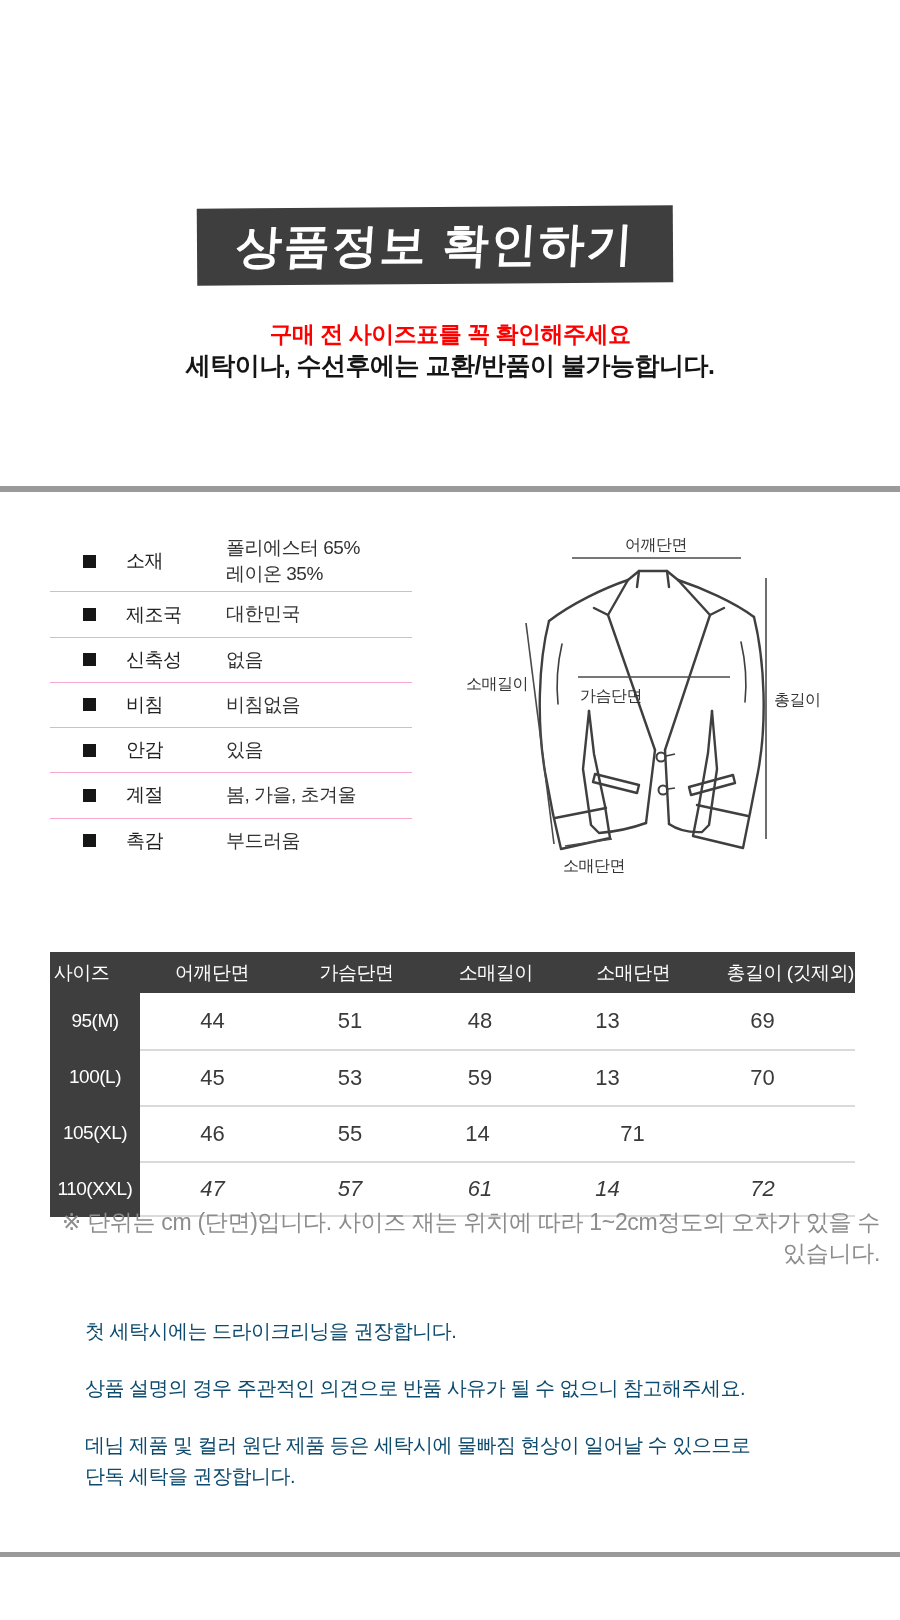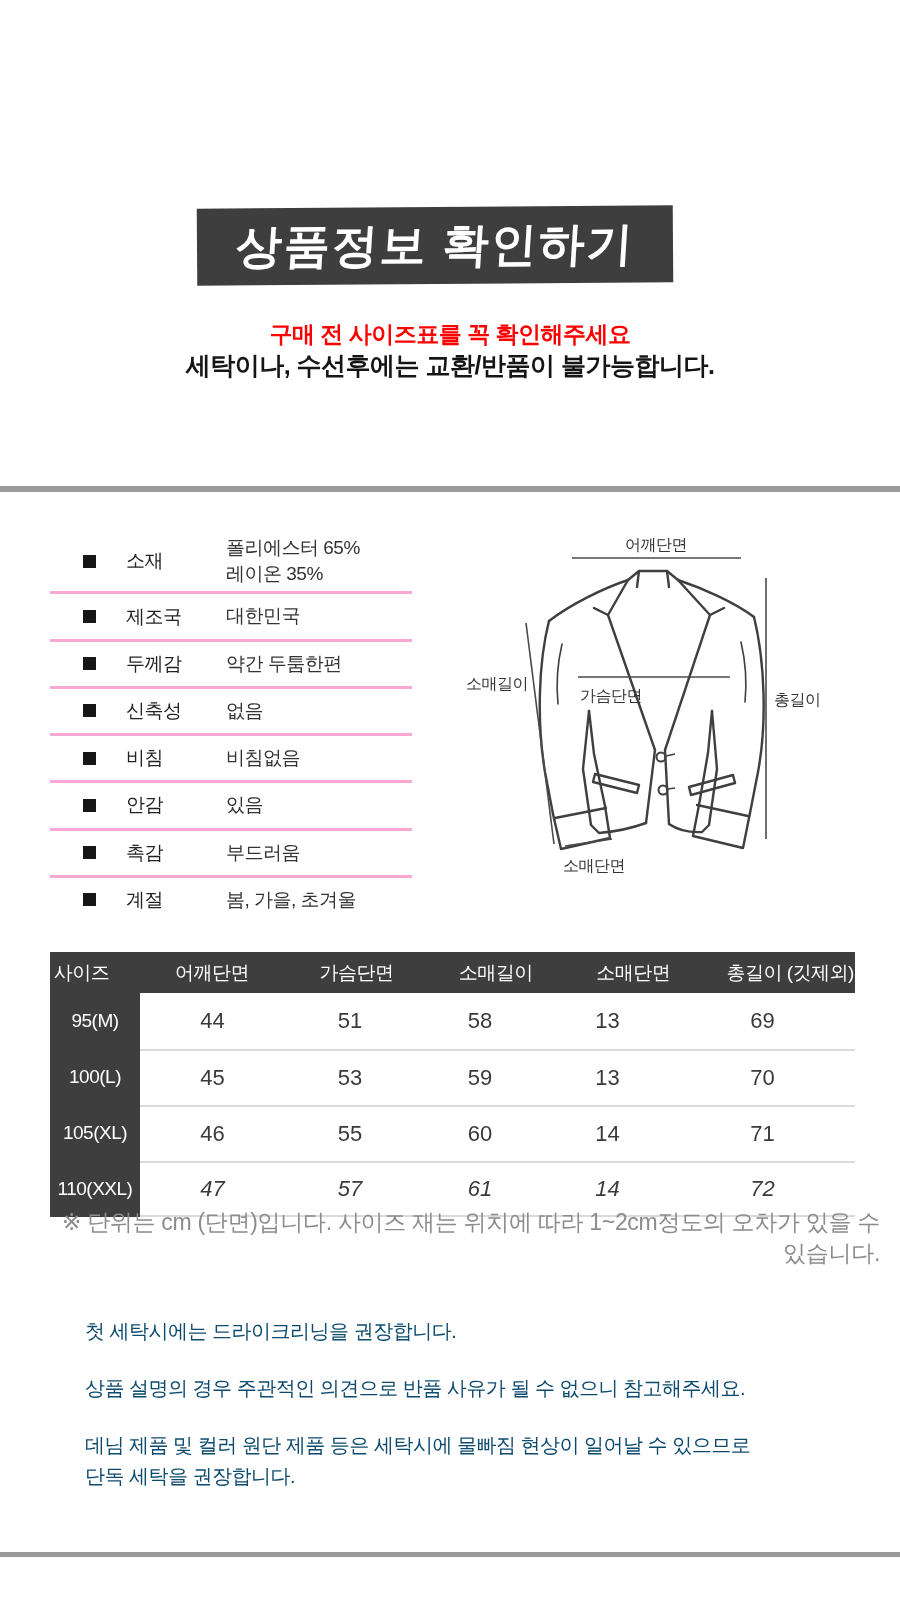--- a/index.html
+++ b/index.html
@@ -17,21 +17,21 @@
                 color:#ff0000; font-size:23px; font-weight:bold; letter-spacing:-0.5px; }
   .notice-black { position:absolute; left:0; top:349px; width:100%; text-align:center;
                   color:#151515; font-size:25px; font-weight:600; letter-spacing:-0.5px; }
 
   .divider { position:absolute; left:0; width:100%; background:#9a9a9a; }
   .divider.top { top:486px; height:6px; }
   .divider.bottom { top:1552px; height:5px; }
 
   
   .specs { position:absolute; left:50px; top:531px; width:362px; }
-  .spec-row { display:flex; align-items:center; border-bottom:3px solid #f9a8d4; padding:9px 0; }
+  .spec-row { display:flex; align-items:center; border-bottom:1px solid #f9a8d4; padding:9px 0; }
   .spec-row:first-child { padding:4px 0; }
   .spec-row:last-child { border-bottom:none; }
   .spec-bullet { width:13px; height:13px; background:#161616; margin-left:33px; flex:0 0 13px; }
   .spec-label { margin-left:30px; width:100px; font-size:19px; color:#222; letter-spacing:-0.5px; }
   .spec-value { flex:1; font-size:19px; color:#333; letter-spacing:-0.5px; white-space:pre-line; line-height:1.38; }
 
   
   .diagram { position:absolute; left:442px; top:512px; width:448px; height:368px; }
   .diagram svg { width:100%; height:100%; }
   .diagram text { font-family:"Liberation Sans","DejaVu Sans",sans-serif; font-size:16px; fill:#333; letter-spacing:-0.5px; }
@@ -79,47 +79,42 @@
       <span class="spec-value">폴리에스터 65%
 레이온 35%</span>
     </div>
     <div class="spec-row">
       <span class="spec-bullet"></span>
       <span class="spec-label">제조국</span>
       <span class="spec-value">대한민국</span>
     </div>
     <div class="spec-row">
       <span class="spec-bullet"></span>
-      <span class="spec-label">두께감</span>
-      <span class="spec-value">약간 두툼한편</span>
-    </div>
-    <div class="spec-row">
-      <span class="spec-bullet"></span>
       <span class="spec-label">신축성</span>
       <span class="spec-value">없음</span>
     </div>
     <div class="spec-row">
       <span class="spec-bullet"></span>
       <span class="spec-label">비침</span>
       <span class="spec-value">비침없음</span>
     </div>
     <div class="spec-row">
       <span class="spec-bullet"></span>
       <span class="spec-label">안감</span>
       <span class="spec-value">있음</span>
     </div>
     <div class="spec-row">
       <span class="spec-bullet"></span>
+      <span class="spec-label">계절</span>
+      <span class="spec-value">봄, 가을, 초겨울</span>
+    </div>
+    <div class="spec-row">
+      <span class="spec-bullet"></span>
       <span class="spec-label">촉감</span>
       <span class="spec-value">부드러움</span>
-    </div>
-    <div class="spec-row">
-      <span class="spec-bullet"></span>
-      <span class="spec-label">계절</span>
-      <span class="spec-value">봄, 가을, 초겨울</span>
     </div>
   </div>
 
   <div class="diagram">
     <svg viewBox="0 0 448 368">
       <g fill="none" stroke="#3f3f3f" stroke-width="2.4" stroke-linecap="round" stroke-linejoin="round">
 
         <path d="M186,68 L197,59 L225,59 L236,68"></path>
         <path d="M197,59 L195,75 M225,59 L227,75"></path>
 
@@ -186,41 +181,40 @@
       <div class="cell c2">가슴단면</div>
       <div class="cell c3">소매길이</div>
       <div class="cell c4">소매단면</div>
       <div class="cell c5">총길이 (깃제외)</div>
     </div>
     <div class="t-row r1">
       <div class="cell col-size">95(M)</div>
       <div class="t-right">
         <div class="cell c1">44</div>
         <div class="cell c2">51</div>
-        <div class="cell c3">58</div>
+        <div class="cell c3">48</div>
         <div class="cell c4">13</div>
         <div class="cell c5">69</div>
       </div>
     </div>
     <div class="t-row r2">
       <div class="cell col-size">100(L)</div>
       <div class="t-right">
         <div class="cell c1">45</div>
         <div class="cell c2">53</div>
         <div class="cell c3">59</div>
         <div class="cell c4">13</div>
         <div class="cell c5">70</div>
       </div>
     </div>
     <div class="t-row r3">
       <div class="cell col-size">105(XL)</div>
       <div class="t-right">
         <div class="cell c1">46</div>
         <div class="cell c2">55</div>
-        <div class="cell c3">60</div>
         <div class="cell c4">14</div>
         <div class="cell c5">71</div>
       </div>
     </div>
     <div class="t-row r4">
       <div class="cell col-size">110(XXL)</div>
       <div class="t-right">
         <div class="cell c1">47</div>
         <div class="cell c2">57</div>
         <div class="cell c3">61</div>

